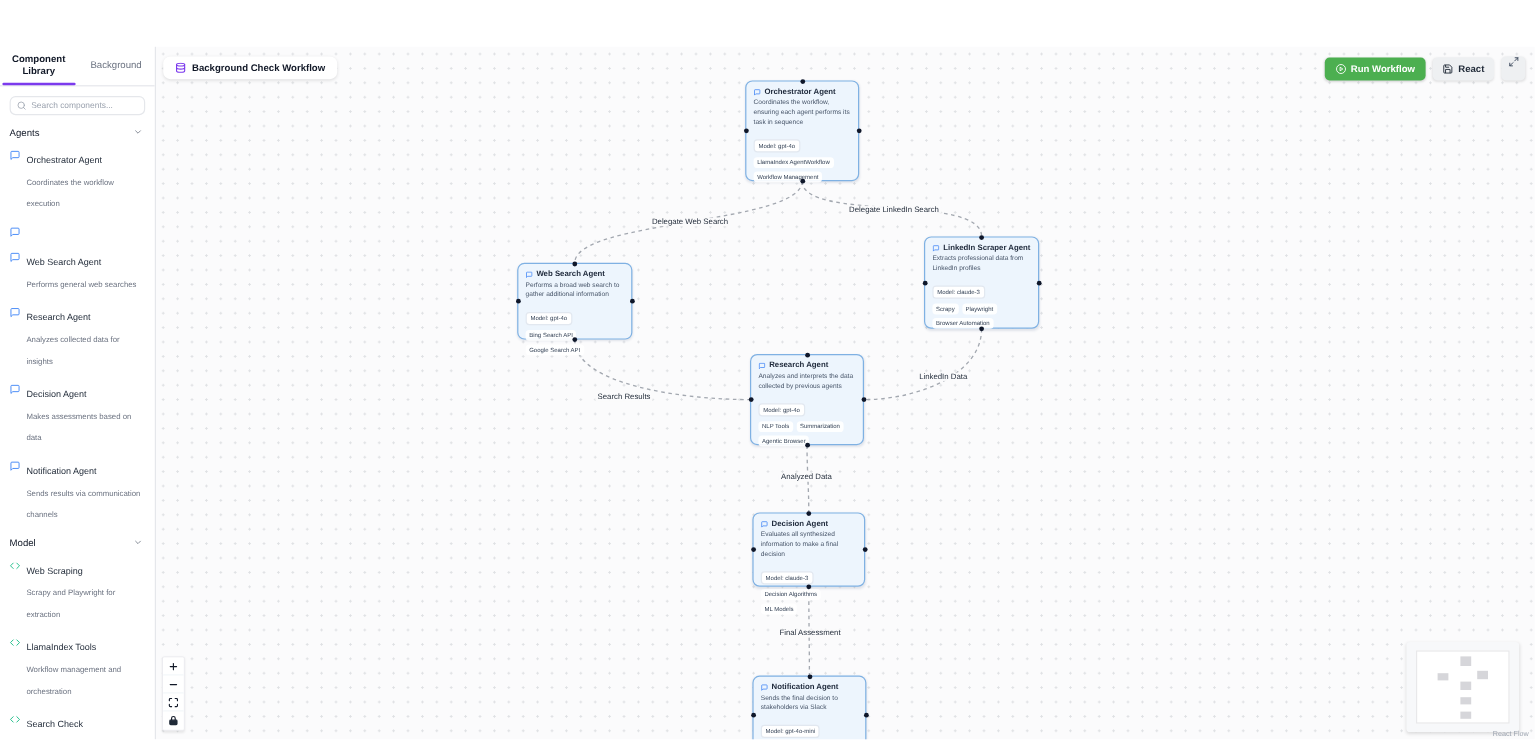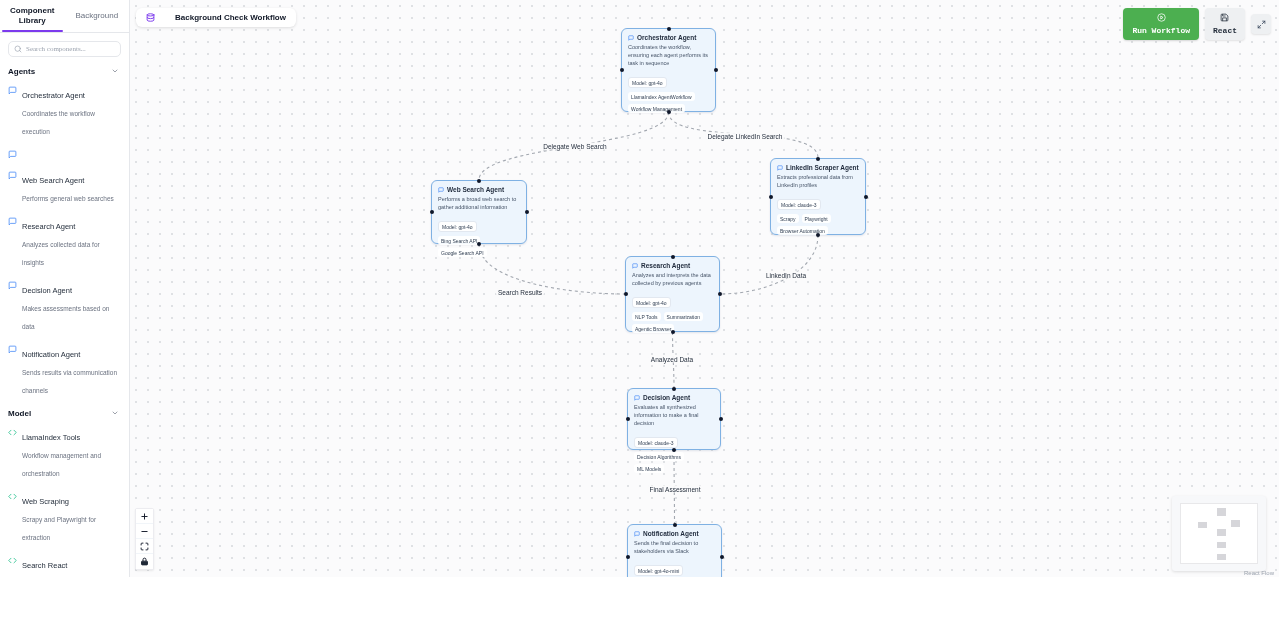--- a/index.html
+++ b/index.html
@@ -1,38 +1,38 @@
 <!DOCTYPE html>
 <html><head>
 <meta charset="utf-8">
 <style>
   * { margin:0; padding:0; box-sizing:border-box; }
   html,body { width:1279px; height:619px; overflow:hidden; background:#fff;
     font-family:"Liberation Sans", sans-serif; }
-  .screen { width:1279px; height:481px; display:flex; flex-direction:column; }
+  .screen { width:1279px; height:481px; display:flex; flex-direction:column;margin-top:39px; }
   .app { display:flex; width:1279px; height:614px; background:#fff; }
   [data-interactable="true"] { cursor:pointer; }
 
   
   .sidebar { width:130px; min-width:130px; border-right:1px solid #e5e7eb; background:#fff;
     display:flex; flex-direction:column; overflow:hidden; }
   .tabs { display:flex; border-bottom:1px solid #e5e7eb; }
   .tab { flex:1; text-align:center; padding:6px 3px; font-size:8px; color:#6b7280;
     position:relative; line-height:1.25; display:flex; align-items:center; justify-content:center; }
   .tab.active { font-weight:bold; color:#111827; }
   .tab.active::after { content:""; position:absolute; left:2px; right:2px; bottom:0;
     height:2px; background:#7c3aed; border-radius:2px; }
   .search-wrap { margin:8px 8px 3px 8px; display:flex; align-items:center; gap:4px;
     border:1px solid #e5e7eb; border-radius:5px; padding:3px 5px; background:#fff; }
   .search-wrap svg { flex:0 0 auto; color:#9ca3af; }
   .search-wrap input { border:none; outline:none; width:100%; font-size:7px; color:#374151;
-    font-family:Liberation Serif, serif; background:transparent; }
+    font-family:Liberation Sans, sans-serif; background:transparent; }
   .search-wrap input::placeholder { color:#9ca3af; }
   .section-header { display:flex; justify-content:space-between; align-items:flex-start;
-    padding:7px 10px 3px 8px; font-size:8px; font-weight:bold; color:#111827; }
+    padding:7px 10px 3px 8px; font-size:8px; font-weight:normal; color:#111827; }
   .section-header svg { color:#6b7280; }
   .sb-item { display:flex; gap:5px; padding:5px 8px 5px 8px; align-items:flex-start; }
   .sb-icon { margin-top:2px; flex:0 0 auto; display:flex; }
   .sb-body { min-width:0; }
   .sb-title { font-size:7.5px; color:#1f2937; font-weight:500; line-height:1.3; }
   .sb-desc { font-size:6.5px; color:#6b7280; line-height:1.35; margin-top:1px; }
   .icon-agent { color:#3b82f6; }
   .icon-tool { color:#10b981; }
 
   
@@ -55,26 +55,26 @@
   .tag { font-size:5px; background:rgba(255,255,255,0.92); border-radius:3px; padding:1.5px 3px;
     color:#334155; white-space:nowrap; }
   .handle { position:absolute; width:4px; height:4px; background:#0f172a; border-radius:50%; }
   .h-top { top:-2.5px; left:50%; margin-left:-2px; }
   .h-bottom { bottom:-2.5px; left:50%; margin-left:-2px; }
   .h-left { left:-2.5px; top:50%; margin-top:-2px; }
   .h-right { right:-2.5px; top:50%; margin-top:-2px; }
 
   .flow-title { position:absolute; left:6px; top:8px; background:#fff; border-radius:6px;
     box-shadow:0 1px 3px rgba(0,0,0,0.12); padding:5px 10px; display:flex; align-items:center;
-    gap:20px; font-size:8px; font-weight:bold; color:#111827; }
+    gap:5px; font-size:8px; font-weight:bold; color:#111827; }
   .flow-title svg { color:#7c3aed; }
 
   .canvas-toolbar { position:absolute; top:8px; right:8px; display:flex; gap:6px; align-items:center; }
-  .btn { border:none; border-radius:4px; display:flex; align-items:center; gap:4px;
-    font-family:Liberation Mono, monospace; font-size:8px; font-weight:bold;flex-direction:column; }
+  .btn { border:none; border-radius:4px; display:flex; align-items:flex-start; gap:4px;
+    font-family:Liberation Sans, sans-serif; font-size:8px; font-weight:bold; }
   .btn-run { background:#4caf50; color:#fff; padding:5px 9px; box-shadow:0 1px 2px rgba(0,0,0,0.15); }
   .btn-save { background:#eef0f2; color:#1f2937; padding:5px 8px; box-shadow:0 1px 2px rgba(0,0,0,0.1); }
   .btn-expand { background:#eef0f2; width:20px; height:20px; justify-content:center; color:#334155;
     box-shadow:0 1px 2px rgba(0,0,0,0.1); }
 
   .controls { position:absolute; left:5px; bottom:7px; display:flex; flex-direction:column;
     background:#fff; border:1px solid #ececf0; box-shadow:0 1px 2px rgba(0,0,0,0.08); border-radius:2px; }
   .ctrl-btn { width:17px; height:15px; display:flex; align-items:center; justify-content:center;
     background:#fff; border:none; border-bottom:1px solid #f1f5f9; color:#111827; }
   .ctrl-btn:last-child { border-bottom:none; }
@@ -173,39 +173,39 @@
             <polyline points="6 9 12 15 18 9"></polyline>
           </svg>
     </div>
     <div class="sb-item" data-interactable="true">
       <span class="sb-icon icon-tool" data-interactable="false">
             <svg width="9" height="9" viewBox="0 0 24 24" fill="none" stroke="currentColor" stroke-width="2" stroke-linecap="round" stroke-linejoin="round">
               <polyline points="16 18 22 12 16 6"></polyline>
               <polyline points="8 6 2 12 8 18"></polyline>
             </svg>
           </span>
-      <span class="sb-body"><span class="sb-title" data-interactable="false">LlamaIndex Tools</span><br><span class="sb-desc" data-interactable="false">Workflow management and orchestration</span></span>
+      <span class="sb-body"><span class="sb-title" data-interactable="false">Web Scraping</span><br><span class="sb-desc" data-interactable="false">Scrapy and Playwright for extraction</span></span>
     </div>
     <div class="sb-item" data-interactable="true">
       <span class="sb-icon icon-tool" data-interactable="false">
             <svg width="9" height="9" viewBox="0 0 24 24" fill="none" stroke="currentColor" stroke-width="2" stroke-linecap="round" stroke-linejoin="round">
               <polyline points="16 18 22 12 16 6"></polyline>
               <polyline points="8 6 2 12 8 18"></polyline>
             </svg>
           </span>
-      <span class="sb-body"><span class="sb-title" data-interactable="false">Web Scraping</span><br><span class="sb-desc" data-interactable="false">Scrapy and Playwright for extraction</span></span>
+      <span class="sb-body"><span class="sb-title" data-interactable="false">LlamaIndex Tools</span><br><span class="sb-desc" data-interactable="false">Workflow management and orchestration</span></span>
     </div>
     <div class="sb-item" data-interactable="true">
       <span class="sb-icon icon-tool" data-interactable="false">
             <svg width="9" height="9" viewBox="0 0 24 24" fill="none" stroke="currentColor" stroke-width="2" stroke-linecap="round" stroke-linejoin="round">
               <polyline points="16 18 22 12 16 6"></polyline>
               <polyline points="8 6 2 12 8 18"></polyline>
             </svg>
           </span>
-      <span class="sb-body"><span class="sb-title" data-interactable="false">Search React</span><br></span>
+      <span class="sb-body"><span class="sb-title" data-interactable="false">Search Check</span><br></span>
     </div>
 
   </aside>
 
   <main class="canvas" data-interactable="true">
 
     <svg class="edges" width="1148" height="614" data-interactable="false">
       <path class="edge" data-interactable="true" d="M538.5,112 C538.5,148 349,144 349,180"></path>
       <path class="edge" data-interactable="true" d="M538.5,112 C538.5,146 688,122 688,158"></path>
       <path class="edge" data-interactable="true" d="M349,244 C349,282 440,294 495,294"></path>

